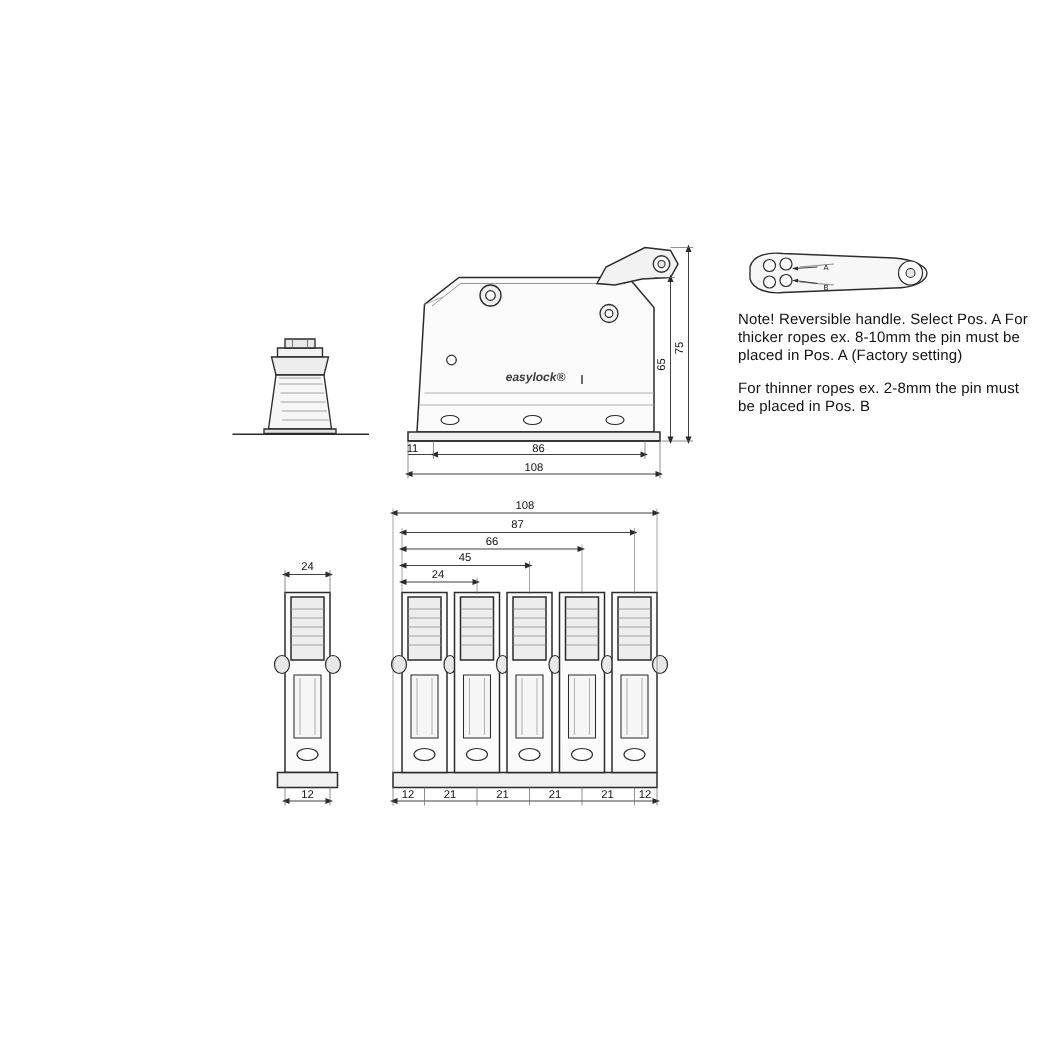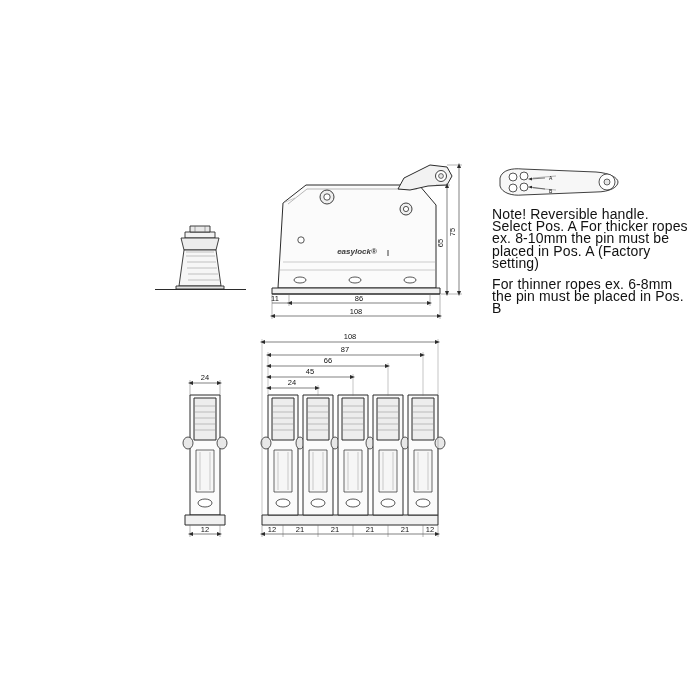--- a/index.html
+++ b/index.html
@@ -25,21 +25,21 @@
     left: 0;
     top: 0;
     width: 700px;
     height: 700px;
   }
   .note-block {
     position: absolute;
     left: 492px;
     top: 208px;
     width: 196px;
-    font-size: 14px;
+    font-size: 10px;
     line-height: 12.2px;
     color: #111111;
     letter-spacing: 0.01em;
   }
   .note-para {
     margin: 0 0 9px 0;
   }
   .note-para:last-child {
     margin-bottom: 0;
   }
@@ -340,16 +340,16 @@
     <text class="dim-text" x="300" y="532" text-anchor="middle">21</text>
     <text class="dim-text" x="335" y="532" text-anchor="middle">21</text>
     <text class="dim-text" x="370" y="532" text-anchor="middle">21</text>
     <text class="dim-text" x="405" y="532" text-anchor="middle">21</text>
     <text class="dim-text" x="430" y="532" text-anchor="middle">12</text>
 
   </svg>
 
   <div class="note-block">
     <p class="note-para">Note! Reversible handle. Select Pos. A For thicker ropes ex. 8-10mm the pin must be placed in Pos. A (Factory setting)</p>
-    <p class="note-para">For thinner ropes ex. 6-8mm the pin must be placed in Pos. B</p>
+    <p class="note-para">For thinner ropes ex. 2-8mm the pin must be placed in Pos. B</p>
   </div>
 
 </div>
 
 </body></html>

